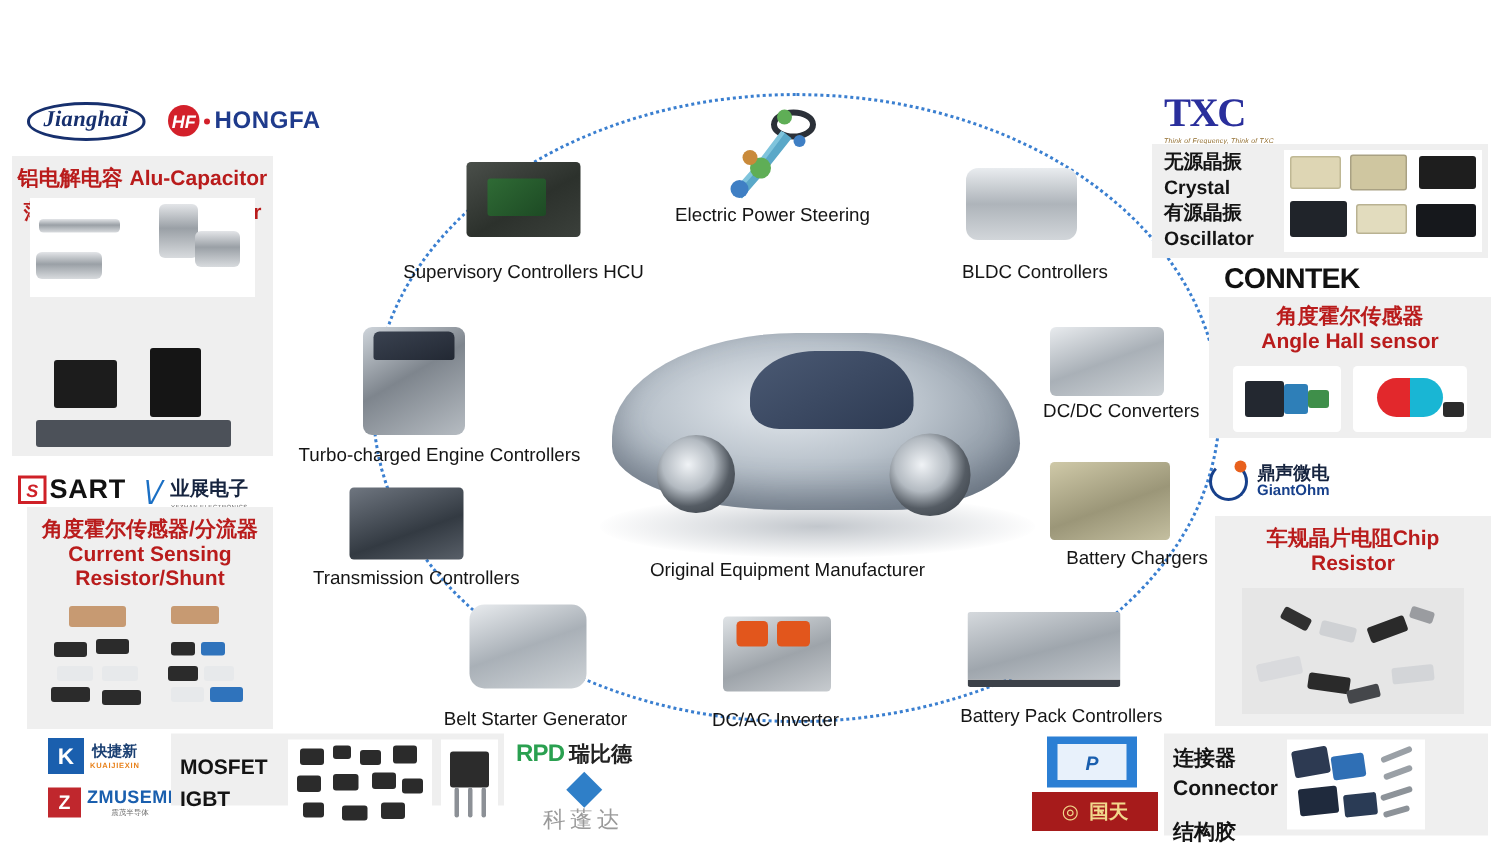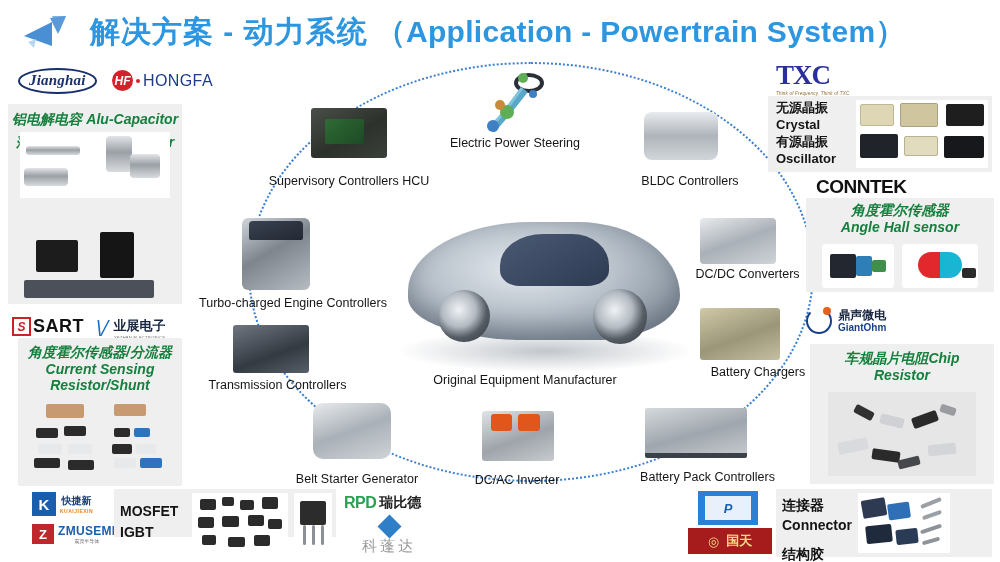--- a/index.html
+++ b/index.html
@@ -28,41 +28,40 @@
   
   .ellipse {
     position: absolute; left: 248px; top: 62px; width: 566px; height: 420px;
     border: 2px dotted #3a7fd0; border-radius: 50%;
     background: transparent;
   }
 
   
   .panel { position: absolute; background: #efefef; }
   .panel-label {
-    text-align: center; font-weight: bold; color: #15803d;
+    text-align: center; font-weight: bold; color: #b91c1c;
     line-height: 1.18;
-    font-style: italic;
   }
   .cap-cn { font-size: 14px; }
   .cap-en { font-size: 14px; }
 
   
   .logo-row { position: absolute; display: flex; align-items: center; text-align: center; }
   .jianghai {
     border: 2px solid #17306e; border-radius: 50%;
     color: #17306e; font-family: "Liberation Serif", "DejaVu Serif", serif;
     font-style: italic; font-weight: bold; font-size: 15px;
     padding: 1px 9px; line-height: 1.3; letter-spacing: .2px;
   }
   .hf-badge {
     width: 21px; height: 21px; border-radius: 50%; background: #d3202a;
     color: #fff; font-weight: bold; font-size: 12px; font-style: italic;
     display: flex; align-items: center; justify-content: center;
   }
-  .hongfa-txt { color: #1f3b8c; font-weight: normal; font-size: 16px; letter-spacing: .4px; }
+  .hongfa-txt { color: #1f3b8c; font-weight: bold; font-size: 16px; letter-spacing: .4px; }
   .hf-dot { width: 4px; height: 4px; border-radius: 50%; background: #d3202a; margin: 0 3px; }
 
   .sart-badge {
     width: 19px; height: 19px; border: 2px solid #cf2027; color: #cf2027;
     font-weight: bold; font-size: 12px; display: flex;
     align-items: center; justify-content: center; font-style: italic;
   }
   .sart-txt { color: #111; font-weight: bold; font-size: 18px; letter-spacing: .5px; }
   .yezhan-mark { color: #1a6fc4; font-weight: bold; font-size: 17px; transform: skewX(-12deg); }
   .yezhan-cn { color: #16243f; font-weight: bold; font-size: 13px; }
@@ -187,33 +186,20 @@
   .car-shadow {
     position:absolute; border-radius:50%;
     background: radial-gradient(ellipse at center, rgba(120,130,142,.45) 0%, rgba(255,255,255,0) 72%);
   }
 </style>
 </head>
 <body>
 
 <div class="stage">
 
-  <div class="title-bar">
-    <div class="logo-mark">
-      <svg width="54" height="40" viewBox="0 0 54 40">
-        <polygon points="2,24 30,10 30,34" fill="#4a8fd4"></polygon>
-        <polygon points="30,4 44,4 37,20" fill="#7fb4e4"></polygon>
-        <polygon points="28,6 44,4 36,22" fill="#5a9ad8"></polygon>
-        <polygon points="6,30 14,27 12,36" fill="#b9d6ef"></polygon>
-      </svg>
-    </div>
-    <div class="title-text">
-      <span class="cn">解决方案 - 动力系统</span><span class="en">（Application - Powertrain System）</span>
-    </div>
-  </div>
 
   <div class="ellipse"></div>
 
   <div class="car-shadow" style="left:400px;top:330px;width:290px;height:42px;"></div>
   <div class="car" style="left:408px;top:222px;width:272px;height:118px;">
     <div class="car-win" style="left:34%;top:10%;width:40%;height:44%;"></div>
     <div class="wheel" style="left:11%;top:58%;width:19%;height:44%;"></div>
     <div class="wheel" style="left:68%;top:57%;width:20%;height:46%;"></div>
   </div>
   <div class="c-label" style="left:425px;top:373px;width:200px;">Original Equipment Manufacturer</div>

